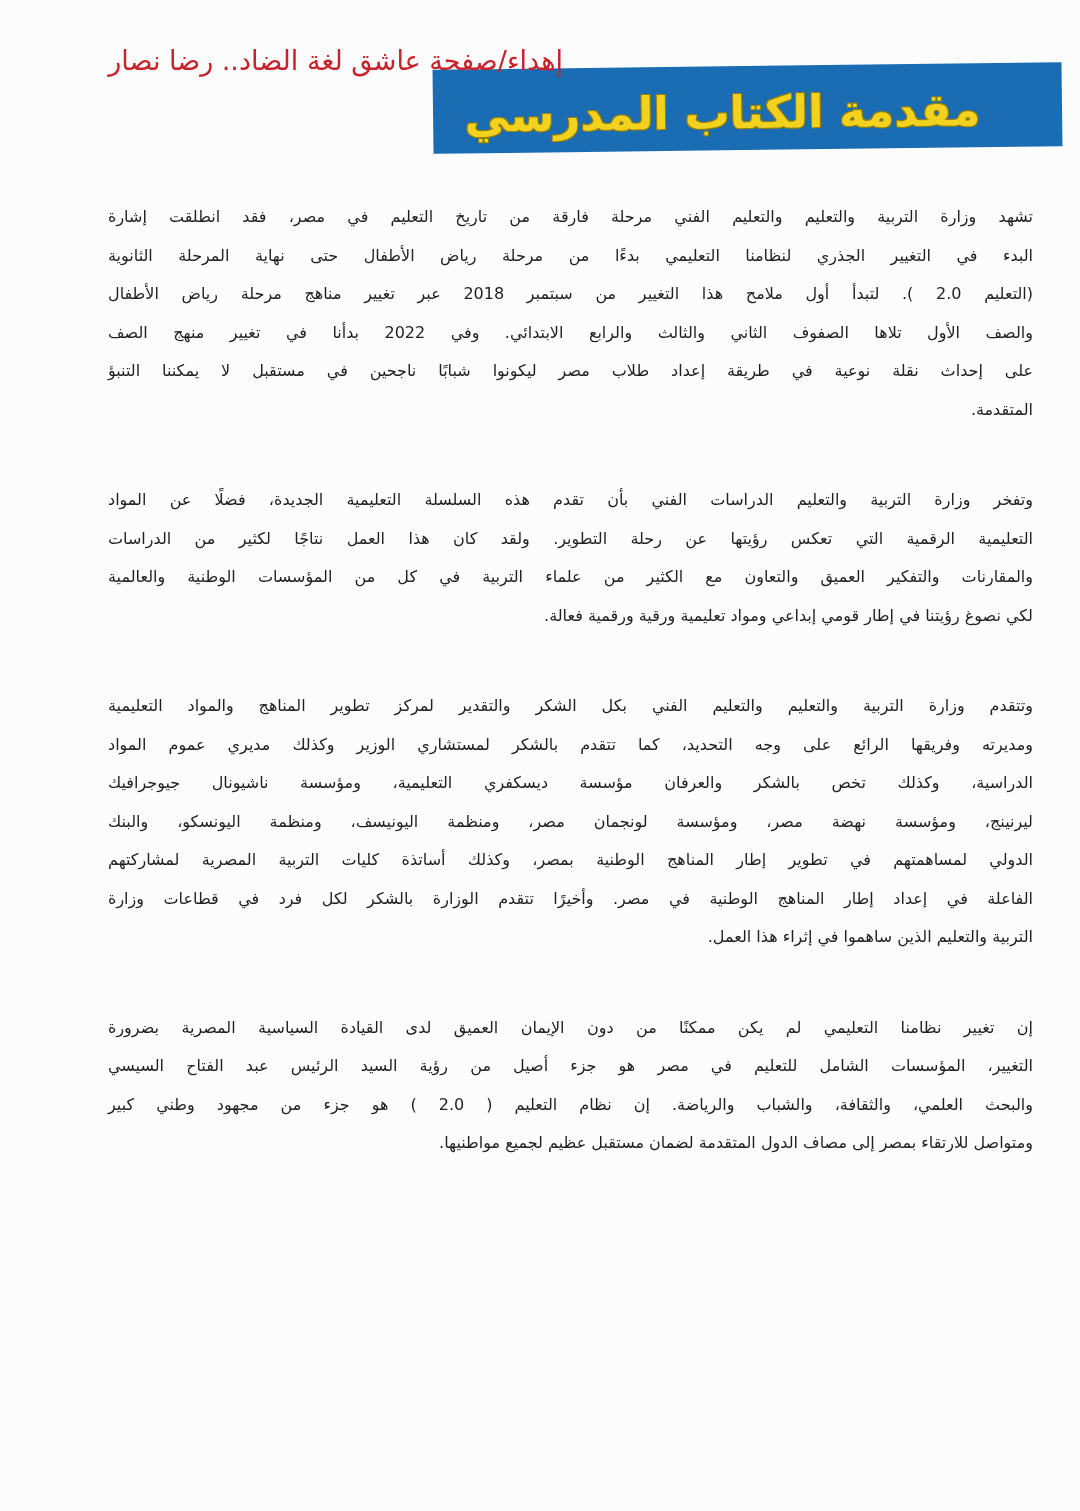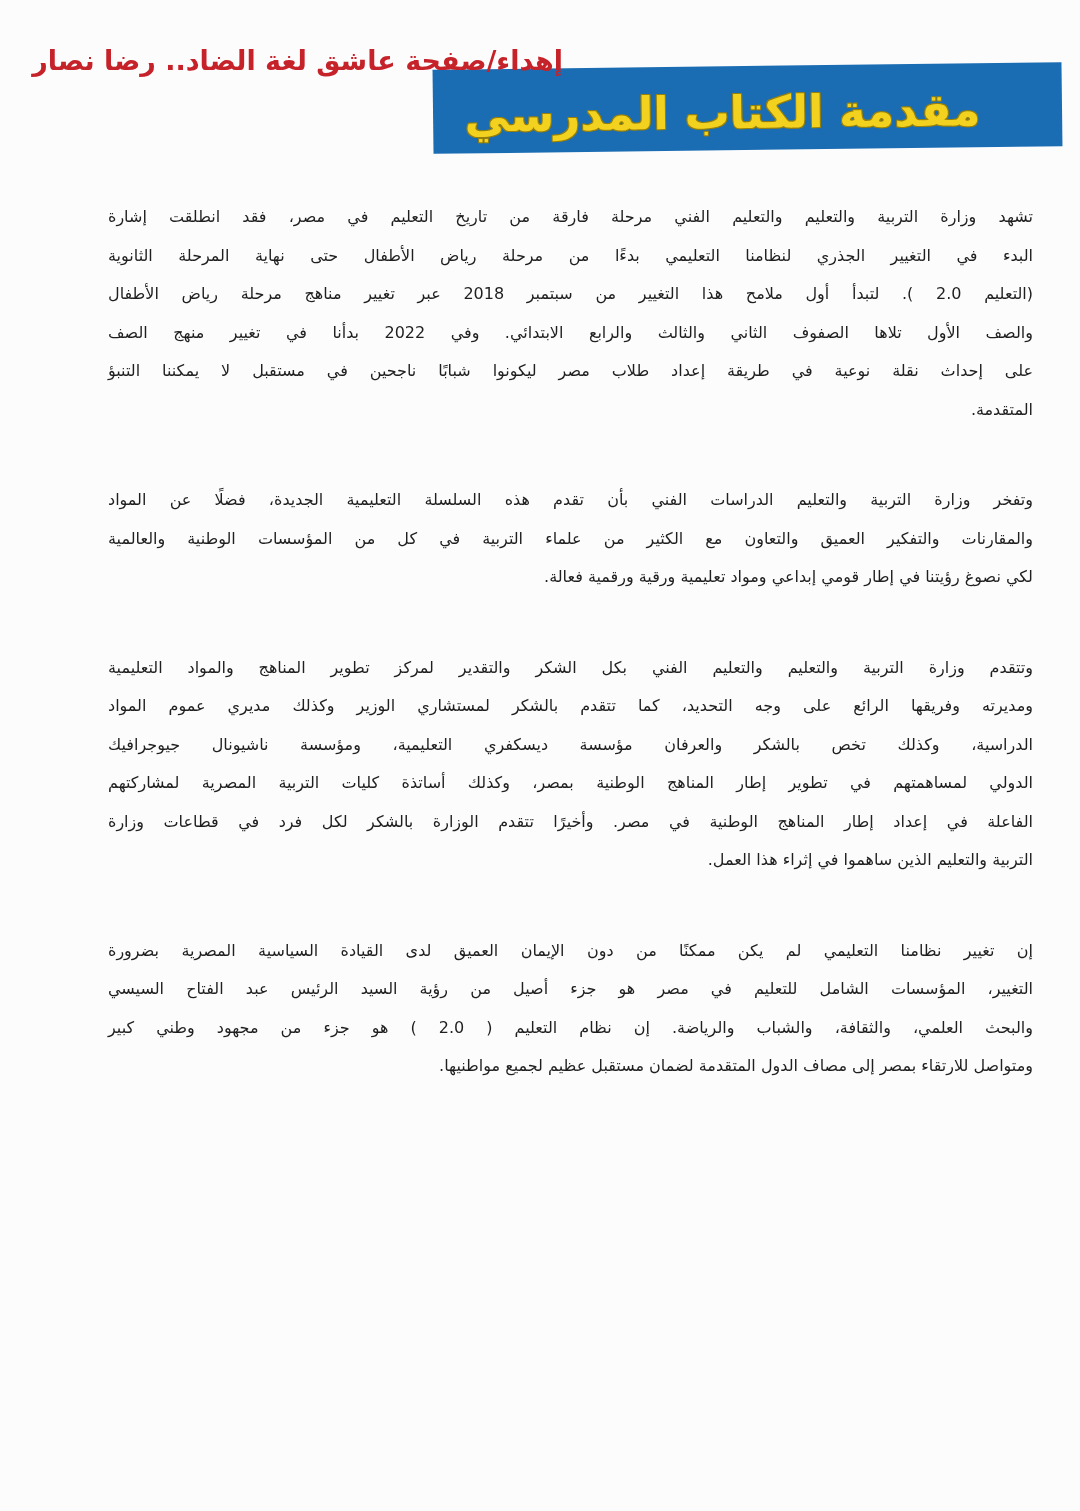--- a/index.html
+++ b/index.html
@@ -48,21 +48,21 @@
   }
   
   .dedication{
     position:absolute;
     left:85px;top:42px;
     width:478px;
     direction:rtl;
     text-align:right;
     color:var(--dedication-red);
     font-size:27px;
-    font-weight:bold;
+    font-weight:normal;
     line-height:38px;
     white-space:nowrap;
     z-index:5;
   }
   
   .body-text{
     position:absolute;
     left:108px;top:198px;
     width:925px;
     direction:rtl;
@@ -101,27 +101,29 @@
       <div class="para">
         <div class="line">تشهد وزارة التربية والتعليم والتعليم الفني مرحلة فارقة من تاريخ التعليم في مصر، فقد انطلقت إشارة</div>
         <div class="line">البدء في التغيير الجذري لنظامنا التعليمي بدءًا من مرحلة رياض الأطفال حتى نهاية المرحلة الثانوية</div>
         <div class="line">(التعليم 2.0 ). لتبدأ أول ملامح هذا التغيير من سبتمبر 2018 عبر تغيير مناهج مرحلة رياض الأطفال</div>
         <div class="line">والصف الأول تلاها الصفوف الثاني والثالث والرابع الابتدائي. وفي 2022 بدأنا في تغيير منهج الصف</div>
         <div class="line">على إحداث نقلة نوعية في طريقة إعداد طلاب مصر ليكونوا شبابًا ناجحين في مستقبل لا يمكننا التنبؤ</div>
         <div class="line last">المتقدمة.</div>
       </div>
       <div class="para">
         <div class="line">وتفخر وزارة التربية والتعليم الدراسات الفني بأن تقدم هذه السلسلة التعليمية الجديدة، فضلًا عن المواد</div>
+        <div class="line">التعليمية الرقمية التي تعكس رؤيتها عن رحلة التطوير. ولقد كان هذا العمل نتاجًا لكثير من الدراسات</div>
         <div class="line">والمقارنات والتفكير العميق والتعاون مع الكثير من علماء التربية في كل من المؤسسات الوطنية والعالمية</div>
         <div class="line last">لكي نصوغ رؤيتنا في إطار قومي إبداعي ومواد تعليمية ورقية ورقمية فعالة.</div>
       </div>
       <div class="para">
         <div class="line">وتتقدم وزارة التربية والتعليم والتعليم الفني بكل الشكر والتقدير لمركز تطوير المناهج والمواد التعليمية</div>
         <div class="line">ومديرته وفريقها الرائع على وجه التحديد، كما تتقدم بالشكر لمستشاري الوزير وكذلك مديري عموم المواد</div>
         <div class="line">الدراسية، وكذلك تخص بالشكر والعرفان مؤسسة ديسكفري التعليمية، ومؤسسة ناشيونال جيوجرافيك</div>
+        <div class="line">ليرنينج، ومؤسسة نهضة مصر، ومؤسسة لونجمان مصر، ومنظمة اليونيسف، ومنظمة اليونسكو، والبنك</div>
         <div class="line">الدولي لمساهمتهم في تطوير إطار المناهج الوطنية بمصر، وكذلك أساتذة كليات التربية المصرية لمشاركتهم</div>
         <div class="line">الفاعلة في إعداد إطار المناهج الوطنية في مصر. وأخيرًا تتقدم الوزارة بالشكر لكل فرد في قطاعات وزارة</div>
         <div class="line last">التربية والتعليم الذين ساهموا في إثراء هذا العمل.</div>
       </div>
       <div class="para">
         <div class="line">إن تغيير نظامنا التعليمي لم يكن ممكنًا من دون الإيمان العميق لدى القيادة السياسية المصرية بضرورة</div>
         <div class="line">التغيير، المؤسسات الشامل للتعليم في مصر هو جزء أصيل من رؤية السيد الرئيس عبد الفتاح السيسي</div>
         <div class="line">والبحث العلمي، والثقافة، والشباب والرياضة. إن نظام التعليم ( 2.0 ) هو جزء من مجهود وطني كبير</div>
         <div class="line last">ومتواصل للارتقاء بمصر إلى مصاف الدول المتقدمة لضمان مستقبل عظيم لجميع مواطنيها.</div>
       </div>

